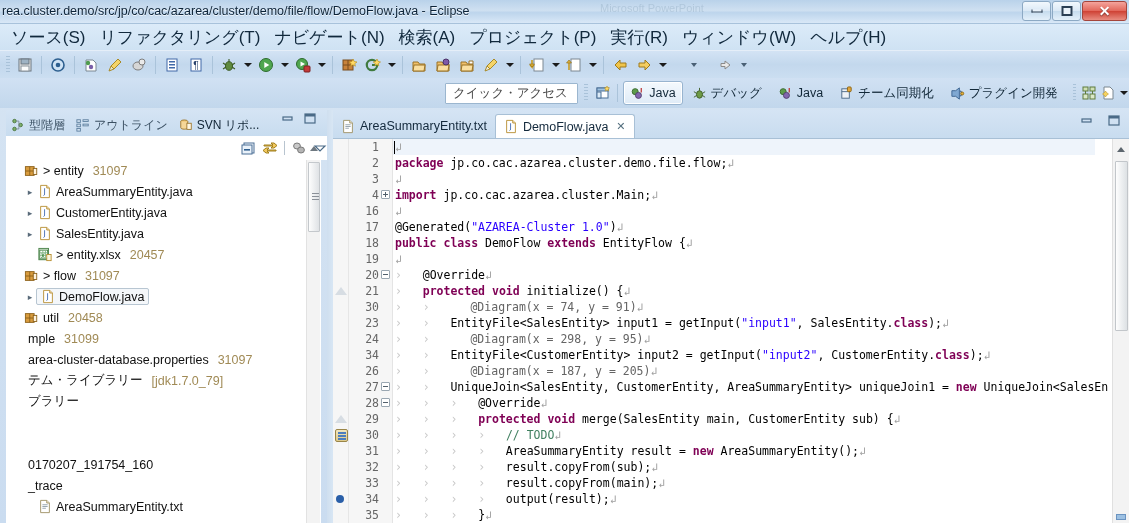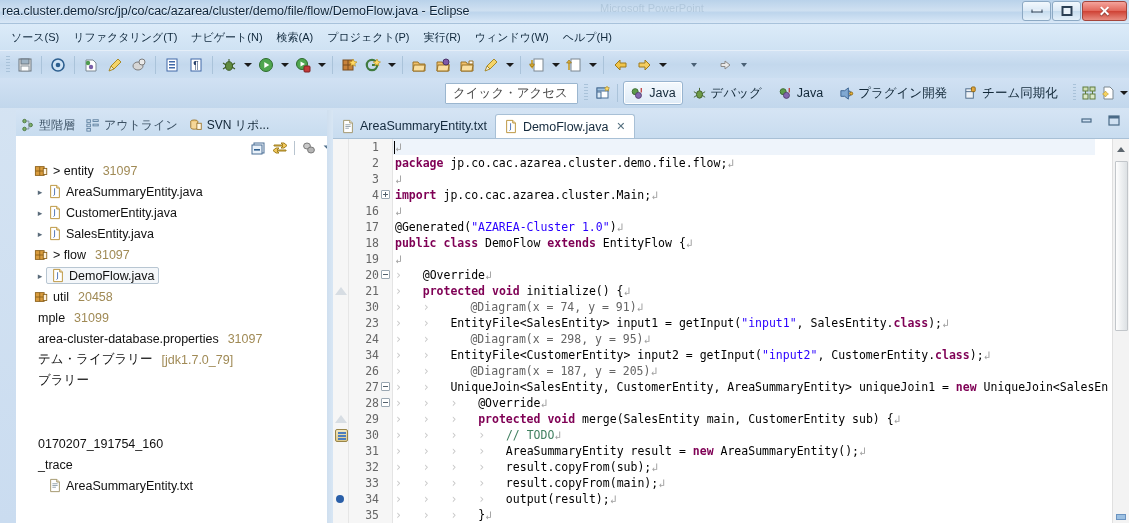--- a/index.html
+++ b/index.html
@@ -52,21 +52,21 @@
   .gl-close { font-size: 14px; font-weight: bold; color: #ffffff; line-height: 1;
               text-shadow: 0 1px 1px rgba(0,0,0,.45); font-family: "Liberation Sans", sans-serif; }
 
   
   .menubar {
     position: absolute; left: 0; top: 24px; width: 1129px; height: 26px;
     background: linear-gradient(to bottom, #dcebf9 0%, #cfe2f3 100%);
     display: flex; align-items: center; padding-left: 4px;
   }
   .menu-item {
-    padding: 3px 7px; font-size: 11px; color: #10283c; white-space: nowrap;
+    padding: 3px 7px; font-size: 17px; color: #10283c; white-space: nowrap;
     cursor: default;
   }
 
   
   .toolbar1 {
     position: absolute; left: 0; top: 50px; width: 1129px; height: 28px;
     background: linear-gradient(to bottom, #d3e3f4 0%, #c3d8ed 50%, #cbdef1 100%);
     display: flex; align-items: center; padding-left: 3px;
     border-top: 1px solid #e5eef8;
   }
@@ -104,21 +104,21 @@
     border-radius: 3px; border: 1px solid transparent;
   }
   .persp-btn.active {
     background: linear-gradient(to bottom, #f4f9fd, #dfebf7);
     border: 1px solid #98b4cf;
     box-shadow: inset 0 0 0 1px #ffffff;
   }
 
   
   .leftpanel {
-    position: absolute; left: 16px; top: 110px; width: 387px; height: 413px;
+    position: absolute; left: 6px; top: 110px; width: 315px; height: 413px;
     background: #ffffff;
   }
   .lp-tabbar {
     position: absolute; left: 0; top: 0; width: 327px; height: 26px;
     background: linear-gradient(to bottom, #d5e4f4 0%, #c8dcef 100%);
     display: flex; align-items: flex-end;
   }
   .lp-tab {
     display: flex; align-items: center; gap: 4px; height: 22px;
     padding: 0 6px 0 5px; font-size: 12px; color: #3b5063; white-space: nowrap;
@@ -506,33 +506,33 @@
         <div class="persp-btn">
           <span class="ic"><svg width="15" height="15" viewBox="0 0 16 16">
               <circle cx="5.5" cy="6" r="3.2" fill="#5c9b4a" stroke="#3a6a2d"></circle>
               <circle cx="9" cy="10" r="3.2" fill="#8266ae" stroke="#52406e"></circle>
               <path d="M12 2v5" stroke="#b33" stroke-width="1.3"></path>
             </svg></span>
           <span>Java</span>
         </div>
         <div class="persp-btn">
           <span class="ic"><svg width="15" height="15" viewBox="0 0 16 16">
+              <rect x="3" y="3" width="8" height="10" fill="#eef2f6" stroke="#4c6a88"></rect>
+              <path d="M3 6h8" stroke="#4c6a88"></path>
+              <rect x="9" y="1" width="4" height="5" rx="1" fill="#e4a63c" stroke="#8a6413"></rect>
+            </svg></span>
+          <span>チーム同期化</span>
+        </div>
+        <div class="persp-btn">
+          <span class="ic"><svg width="15" height="15" viewBox="0 0 16 16">
               <path d="M2 5h4l4-3v12l-4-3H2z" fill="#7fa8d2" stroke="#3c6491"></path>
               <path d="M11 5a4 4 0 010 6" stroke="#3c6491" fill="none" stroke-width="1.3"></path>
               <circle cx="13" cy="8" r="1.6" fill="#e8b13c" stroke="#8f6a12"></circle>
             </svg></span>
           <span>プラグイン開発</span>
-        </div>
-        <div class="persp-btn">
-          <span class="ic"><svg width="15" height="15" viewBox="0 0 16 16">
-              <rect x="3" y="3" width="8" height="10" fill="#eef2f6" stroke="#4c6a88"></rect>
-              <path d="M3 6h8" stroke="#4c6a88"></path>
-              <rect x="9" y="1" width="4" height="5" rx="1" fill="#e4a63c" stroke="#8a6413"></rect>
-            </svg></span>
-          <span>チーム同期化</span>
         </div>
       </div>
     <div class="tb-grip" style="margin-left:7px"></div>
     <div class="tb-btn">
       <svg width="16" height="16" viewBox="0 0 16 16">
           <rect x="2" y="2" width="5" height="4" fill="#cfe0b5" stroke="#5e7a3c"></rect>
           <rect x="9" y="2" width="5" height="4" fill="#cfe0b5" stroke="#5e7a3c"></rect>
           <rect x="2" y="9" width="5" height="5" fill="#dbe8c8" stroke="#5e7a3c"></rect>
           <rect x="9" y="9" width="5" height="5" fill="#dbe8c8" stroke="#5e7a3c"></rect>
           <path d="M4.5 6v3M11.5 6v3" stroke="#5e7a3c"></path>
@@ -654,20 +654,34 @@
         </div>
         <div class="tree-row" style="padding-left: 16px;">
           <span class="twisty">▸</span>
           <span class="tlabel">
             <span class="ic"><svg width="14" height="15" viewBox="0 0 16 16">
                 <path d="M3 1h7l3 3v11H3z" fill="#ffffff" stroke="#b58a2a"></path>
                 <path d="M10 1v3h3" fill="#f5e3c0" stroke="#b58a2a"></path>
                 <text x="7.5" y="11" font-size="9" fill="#2b59a8" text-anchor="middle" font-family="DejaVu Sans">J</text>
               </svg></span>
             <span>SalesEntity.java</span>
+          </span>
+        </div>
+        <div class="tree-row" style="padding-left: 16px;">
+          <span class="twisty"></span>
+          <span class="tlabel">
+            <span class="ic"><svg width="14" height="15" viewBox="0 0 16 16">
+                <rect x="1" y="1" width="11" height="13" fill="#e8f3e4" stroke="#3e7a3e"></rect>
+                <rect x="2" y="3" width="9" height="10" fill="#ffffff" stroke="#3e7a3e"></rect>
+                <path d="M2 6h9M2 9h9M5.5 3v10M8.5 3v10" stroke="#7fb37f"></path>
+                <text x="3" y="12" font-size="7" fill="#2e7a2e" font-family="DejaVu Sans">X</text>
+                <rect x="10" y="8" width="5" height="7" fill="#fdf6e0" stroke="#b58a2a"></rect>
+              </svg></span>
+            <span>&gt; entity.xlsx</span>
+            <span class="tnum">20457</span>
           </span>
         </div>
         <div class="tree-row" style="padding-left: 2px;">
           <span class="twisty"></span>
           <span class="tlabel">
             <span class="ic"><svg width="15" height="14" viewBox="0 0 16 16">
                 <rect x="1" y="3" width="10" height="10" fill="#d99c3e" stroke="#8a5f17"></rect>
                 <path d="M6 3v10M1 8h10" stroke="#8a5f17"></path>
                 <rect x="10" y="5" width="4" height="7" fill="#fff3dd" stroke="#8a5f17"></rect>
               </svg></span>

